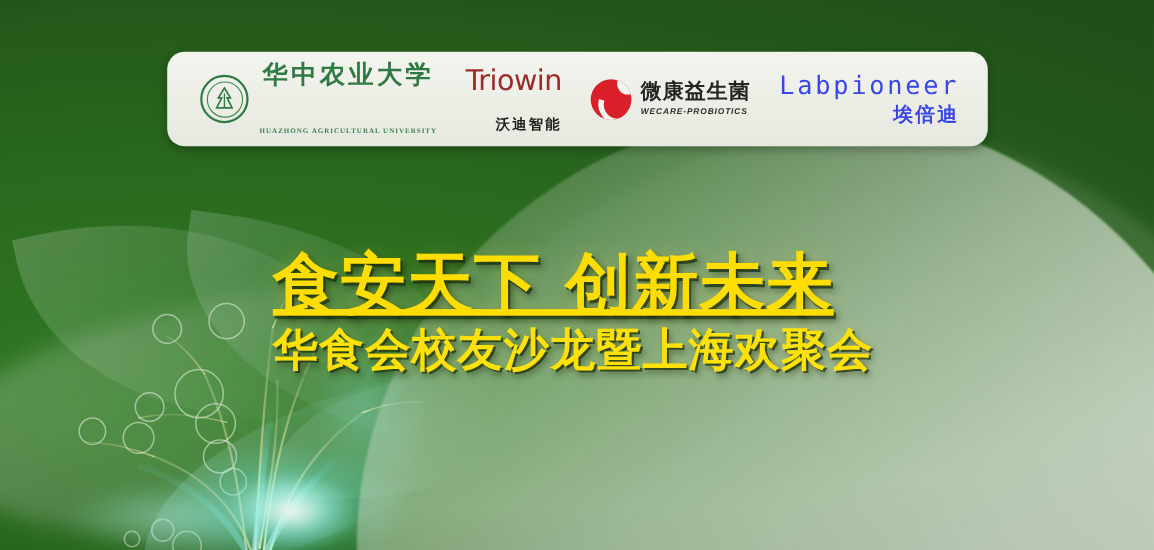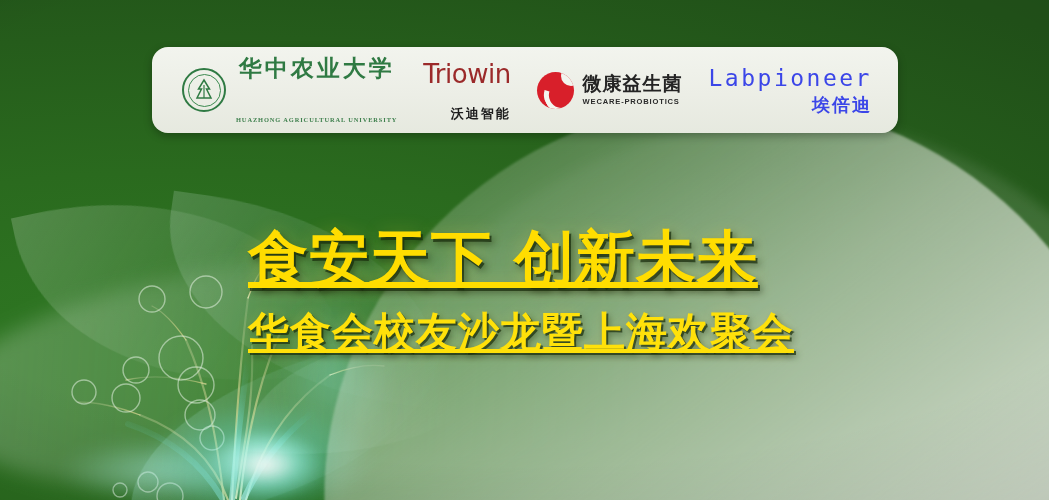--- a/index.html
+++ b/index.html
@@ -91,59 +91,58 @@
   .hz-cn{font-size:23px;font-weight:700;color:#2f7a43;letter-spacing:3px;
     font-family:"DejaVu Sans","Liberation Sans",sans-serif;white-space:nowrap;}
   .hz-en{font-size:6.4px;font-weight:700;color:#3d7f4c;letter-spacing:.9px;margin-top:5px;white-space:nowrap;
     font-family:"Liberation Serif",serif;}
 
   
   .tw{flex-direction:column;align-items:flex-end;line-height:1;}
   .tw-main{font-size:26px;font-weight:400;color:#9b2a2a;letter-spacing:-.5px;
     font-family:"DejaVu Sans","Liberation Sans",sans-serif;}
   .tw-sub{font-size:13px;font-weight:700;color:#1d1d1d;letter-spacing:2px;margin-top:20px;
-    font-family:Liberation Serif, serif;}
+    font-family:Liberation Mono, monospace;}
 
   
   .wc{gap:9px;}
   .wc-mark{width:37px;height:37px;border-radius:50%;
     background:#d81f2a;position:relative;flex:0 0 auto;overflow:hidden;}
   .wc-mark::before{content:"";position:absolute;left:7px;top:6px;width:24px;height:25px;
     border:5px solid #f4f6ef;border-top-color:transparent;border-right-color:transparent;
     border-radius:50% 0 50% 50%;transform:rotate(-28deg);}
   .wc-mark::after{content:"";position:absolute;right:-7px;top:-6px;width:20px;height:20px;
     border-radius:50%;background:#f2f4ee;}
   .wc-text{display:flex;flex-direction:column;line-height:1;}
   .wc-cn{font-size:19px;font-weight:700;color:#242424;letter-spacing:1px;white-space:nowrap;
     font-family:"DejaVu Sans","Liberation Sans",sans-serif;}
-  .wc-en{font-size:7.6px;font-weight:700;color:#2b2b2b;letter-spacing:.8px;margin-top:5px;white-space:nowrap;}
+  .wc-en{font-size:7.6px;font-weight:700;color:#2b2b2b;letter-spacing:.8px;margin-top:5px;white-space:nowrap;font-style:italic;}
 
   
   .lp{flex-direction:column;align-items:flex-end;line-height:1;}
   .lp-main{font-size:23px;font-weight:500;color:#3b46e8;letter-spacing:2.5px;
     font-family:"DejaVu Sans Mono","Liberation Mono",monospace;}
   .lp-sub{font-size:18px;font-weight:600;color:#3b46e8;letter-spacing:2px;margin-top:6px;
     font-family:"DejaVu Sans","Liberation Sans",sans-serif;}
 
   
   .headline{position:absolute;left:248px;top:228px;width:600px;}
   .h-main{
     font-size:60px;font-weight:900;color:#FFDD00;line-height:1.02;white-space:nowrap;
     font-family:"DejaVu Sans","Liberation Sans",sans-serif;
     text-shadow:2px 3px 0 rgba(25,45,12,.72), 4px 5px 7px rgba(10,25,5,.45), 0 0 18px rgba(255,225,60,.22);
     letter-spacing:1px;
     text-decoration:underline;
   }
   .h-sub{
-    margin-top:22px;
+    margin-top:8px;
     font-size:41px;font-weight:800;color:#FFE10A;line-height:1.05;white-space:nowrap;
     font-family:"DejaVu Sans","Liberation Sans",sans-serif;
     text-shadow:2px 2px 0 rgba(25,45,12,.70), 3px 4px 6px rgba(10,25,5,.42), 0 0 14px rgba(255,225,60,.20);
     letter-spacing:1px;
-    text-decoration:underline;
   }
 </style>
 </head>
 <body>
 
 <div id="stage">
 
   <div class="bg-base"></div>
 
   <div class="leaf l1"></div>

